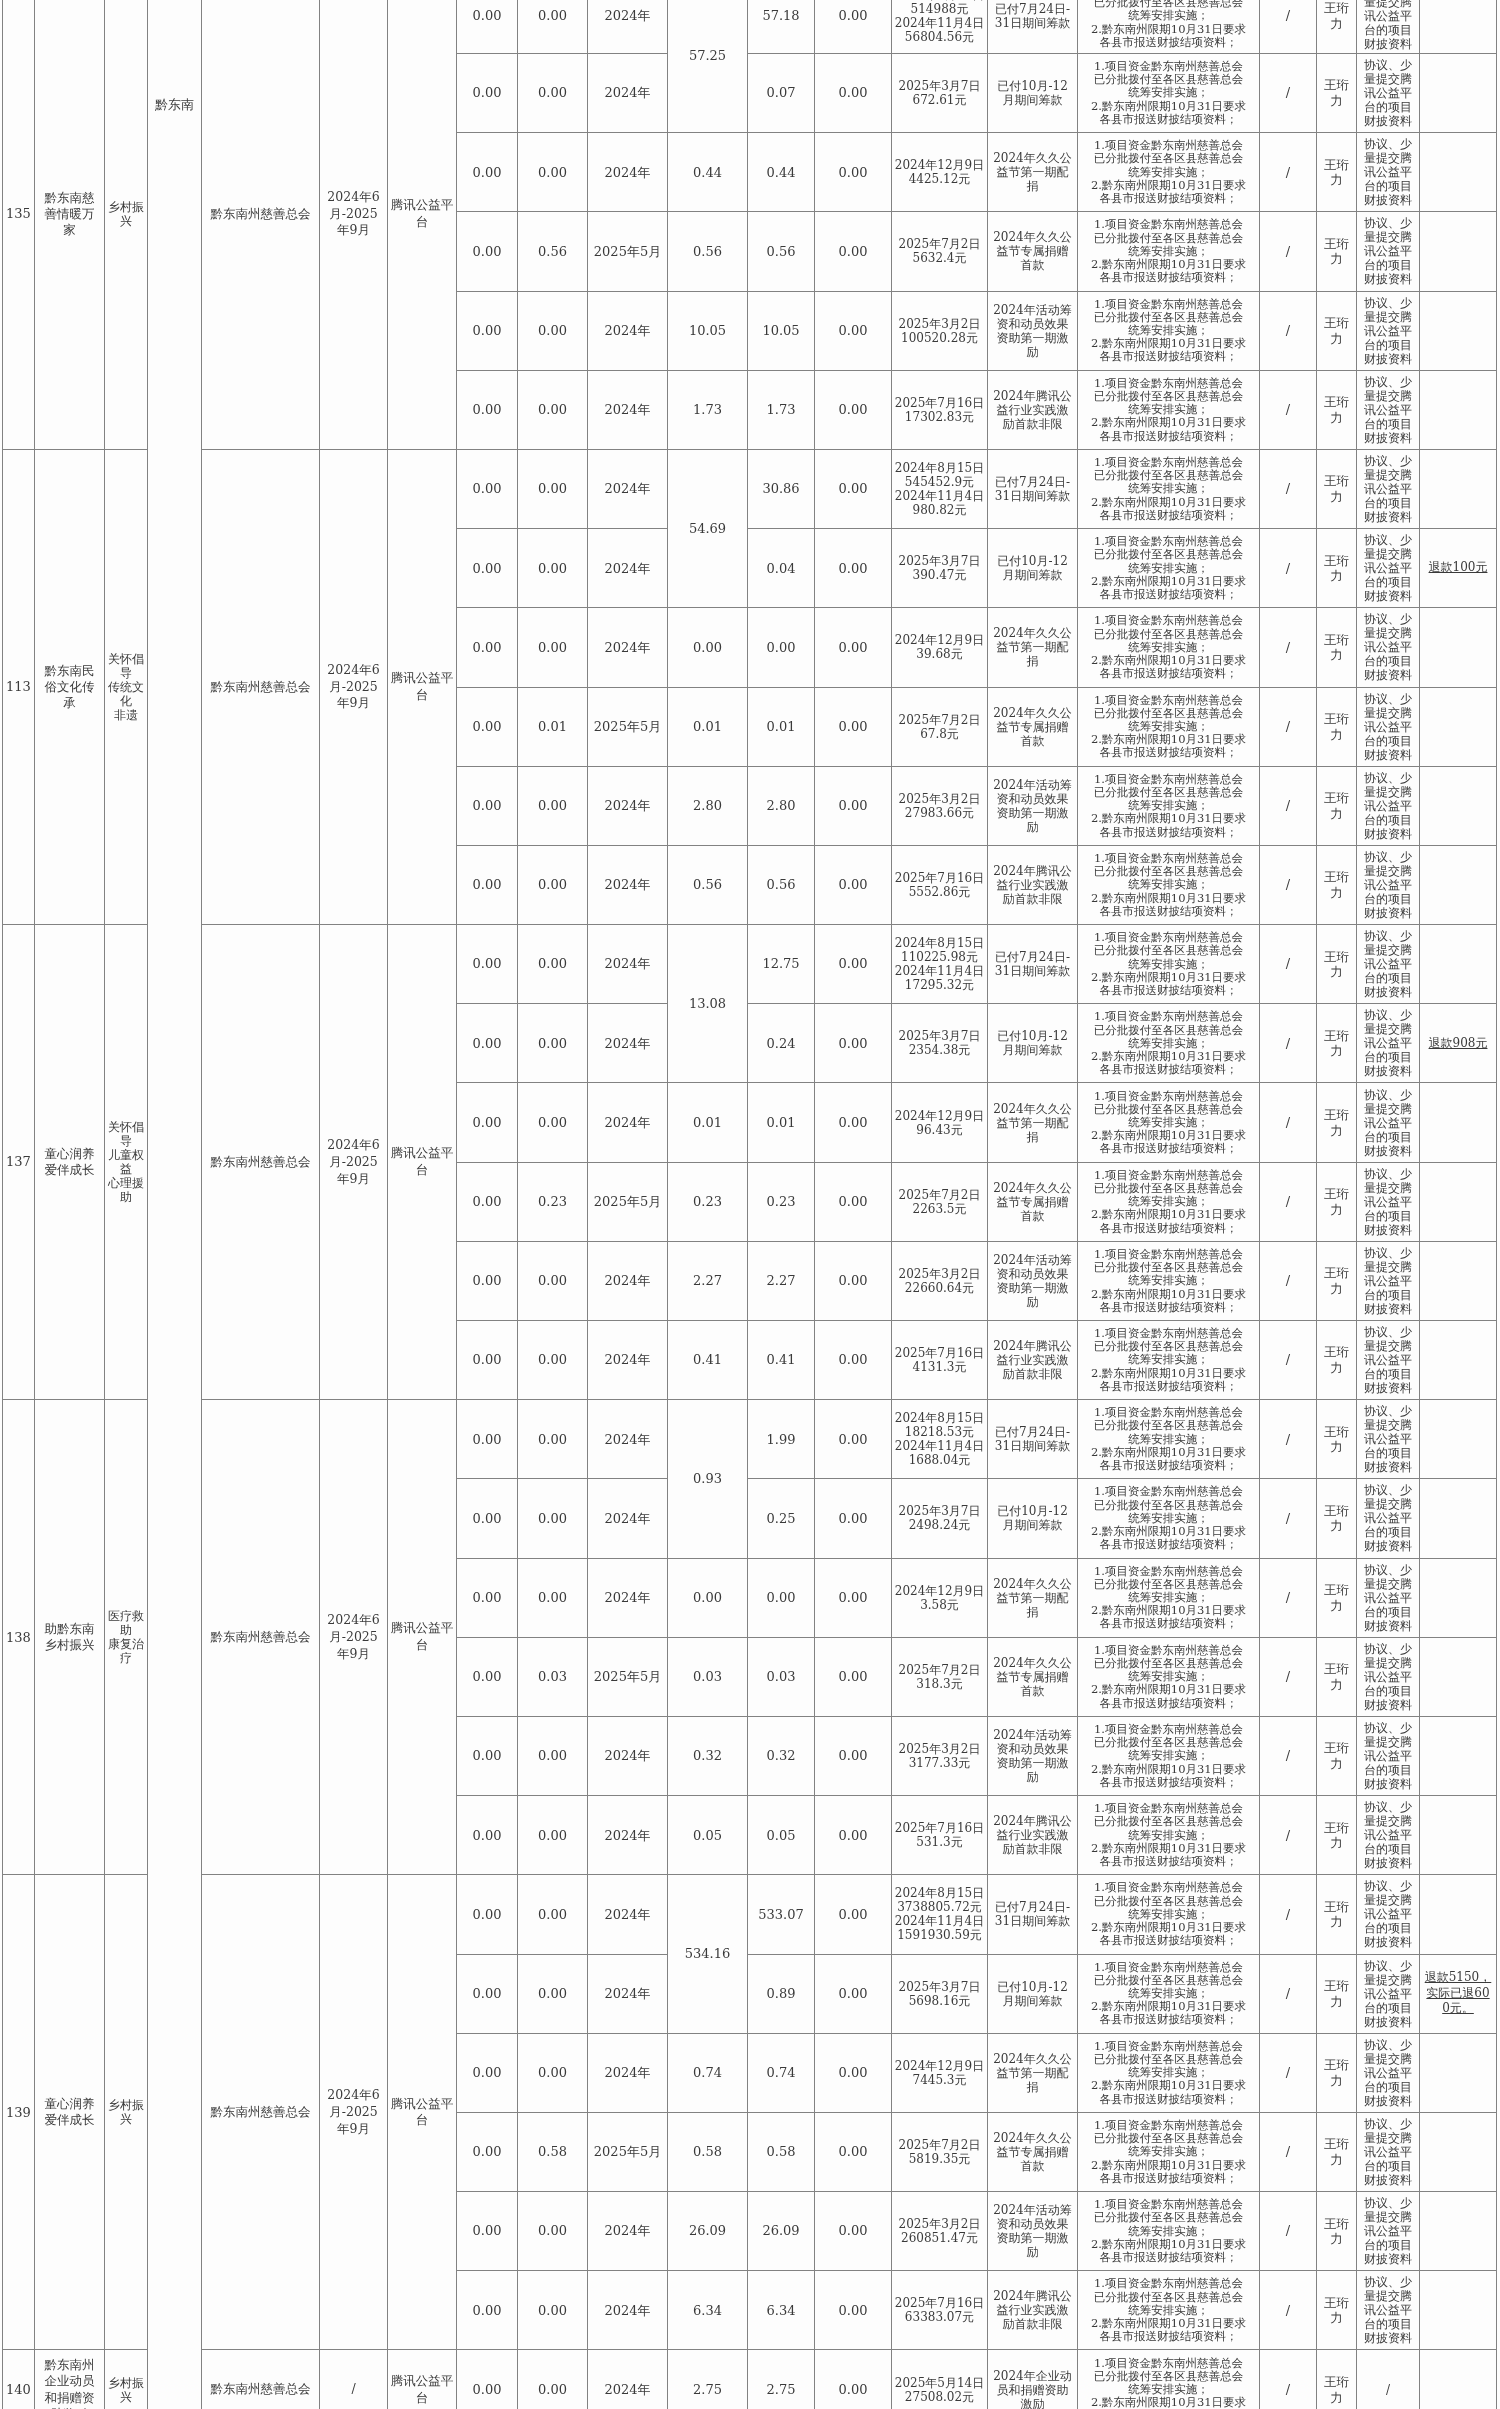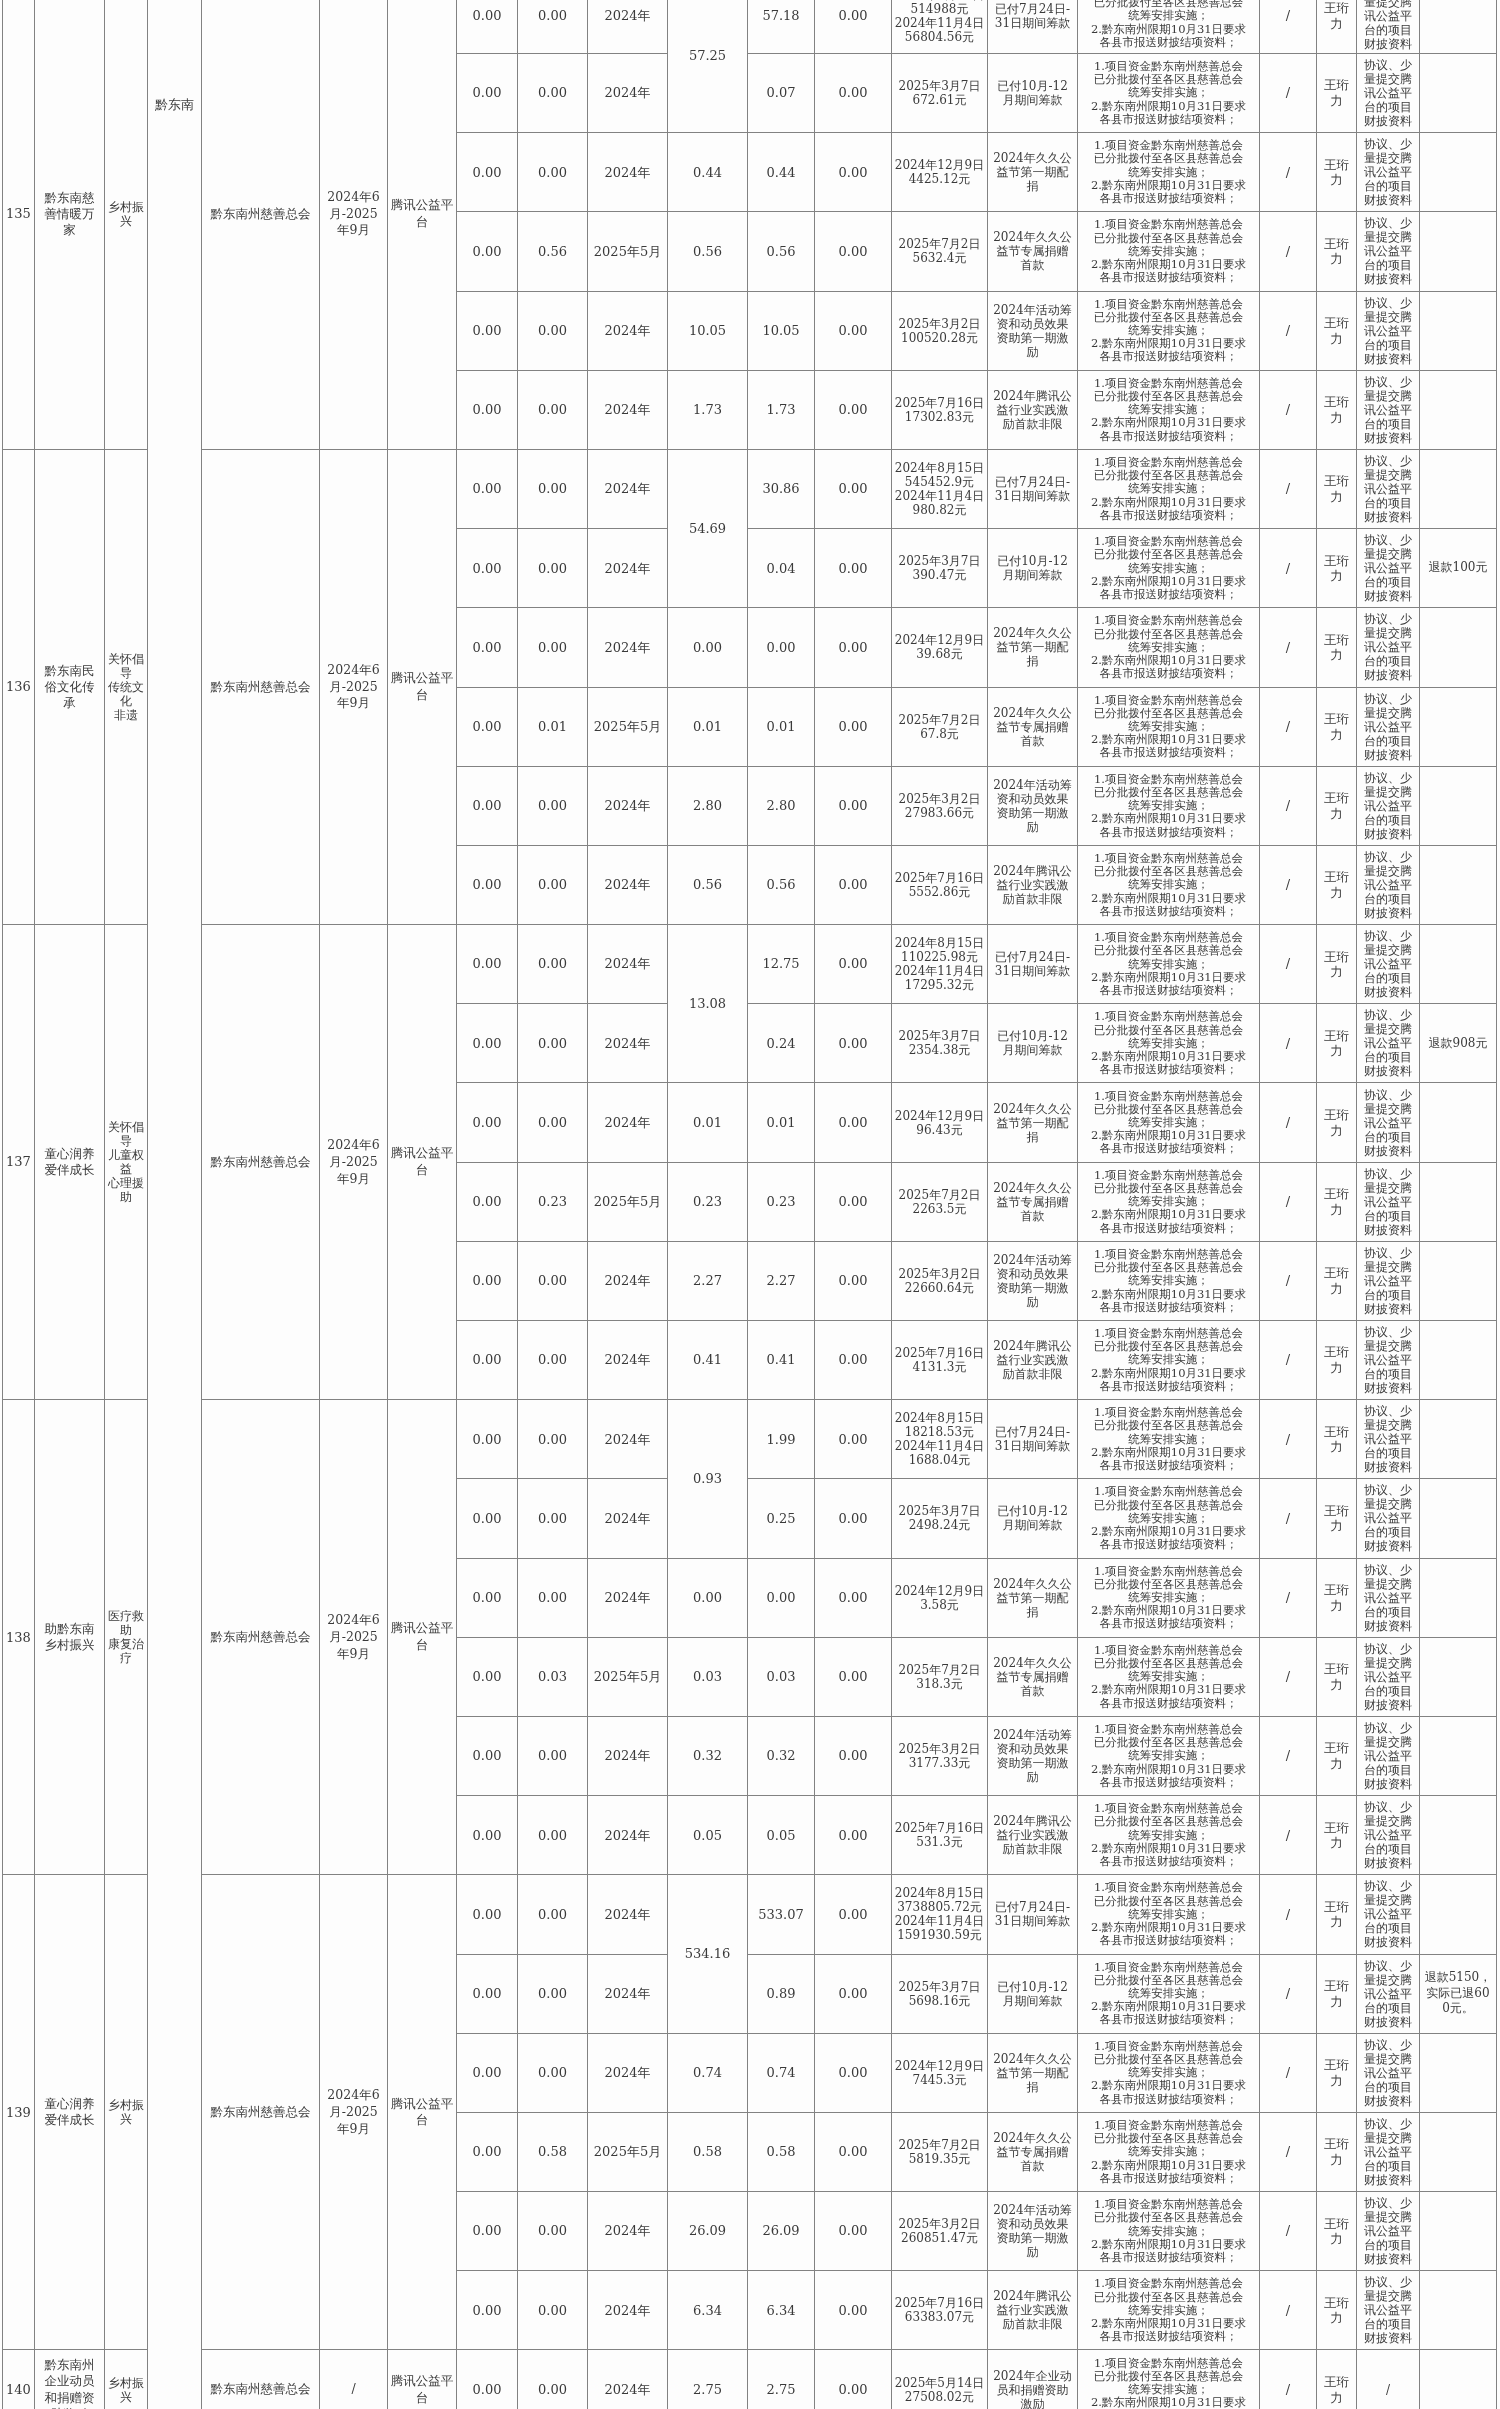--- a/index.html
+++ b/index.html
@@ -25,21 +25,21 @@
   td.c-region{vertical-align:top;padding-top:118px;}
   td.c-org{font-size:12.5px;}
   td.c-period{font-size:12.5px;line-height:1.35;padding:1px 4px;}
   td.c-platform{font-size:12.5px;line-height:1.35;}
   td.c-pay{font-size:12px;line-height:14px;white-space:pre-line;}
   td.c-type{font-size:12px;line-height:14px;padding:1px 5px;}
   td.c-note{font-size:11.5px;line-height:13.2px;white-space:pre-line;padding:1px 2px;}
   td.c-slash{font-size:13px;}
   td.c-mgr{font-size:12.5px;line-height:1.25;padding:1px 4px;}
   td.c-agree{font-size:12px;line-height:14px;padding:2px 4px;}
-  td.c-remark{font-size:12px;line-height:1.3;padding:1px 3px;}
+  td.c-remark{font-size:12px;line-height:1.3;padding:1px 3px;text-decoration:underline;}
 </style>
 </head>
 <body>
 
 <div class="viewport">
   <table class="grid">
     <colgroup>
       <col style="width:32px">
         <col style="width:70px">
         <col style="width:43px">
@@ -184,21 +184,21 @@
 已分批拨付至各区县慈善总会
 统筹安排实施；
 2.黔东南州限期10月31日要求
 各县市报送财披结项资料；</td>
           <td class="c-slash">/</td>
           <td class="c-mgr">王珩力</td>
           <td class="c-agree">协议、少量提交腾讯公益平台的项目财披资料</td>
           <td class="c-remark"></td>
         </tr>
         <tr>
-          <td class="c-id" rowspan="6">136</td>
+          <td class="c-id" rowspan="6">113</td>
           <td class="c-name" rowspan="6">黔东南民俗文化传承</td>
           <td class="c-cat c-pay" rowspan="6">关怀倡导
 传统文化
 非遗</td>
           <td class="c-org" rowspan="6">黔东南州慈善总会</td>
           <td class="c-period" rowspan="6">2024年6月-2025年9月</td>
           <td class="c-platform" rowspan="6">腾讯公益平台</td>
           <td class="c-num">0.00</td>
           <td class="c-num">0.00</td>
           <td class="c-num">2024年</td>

